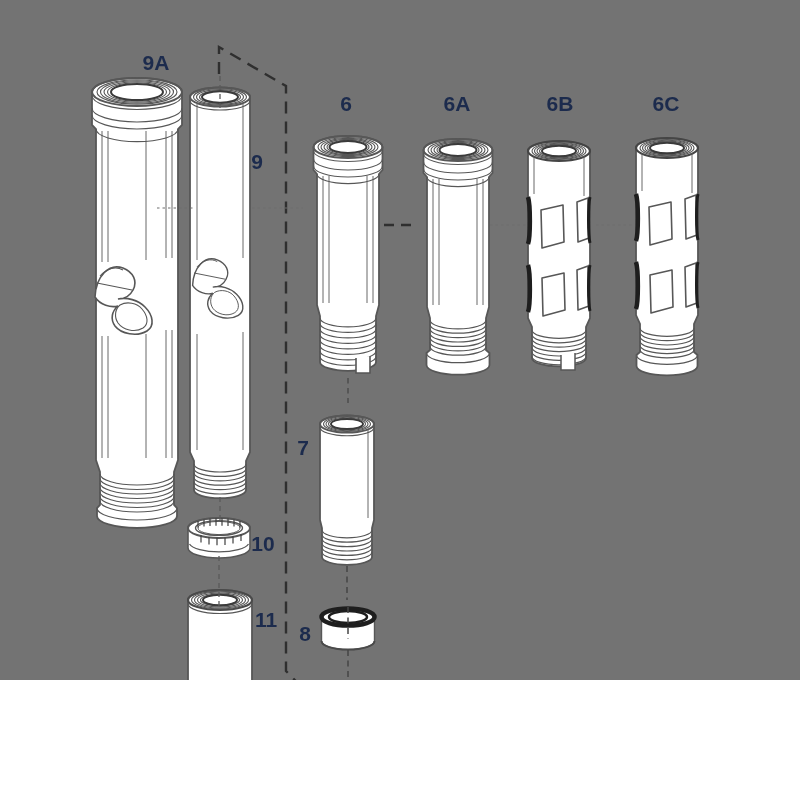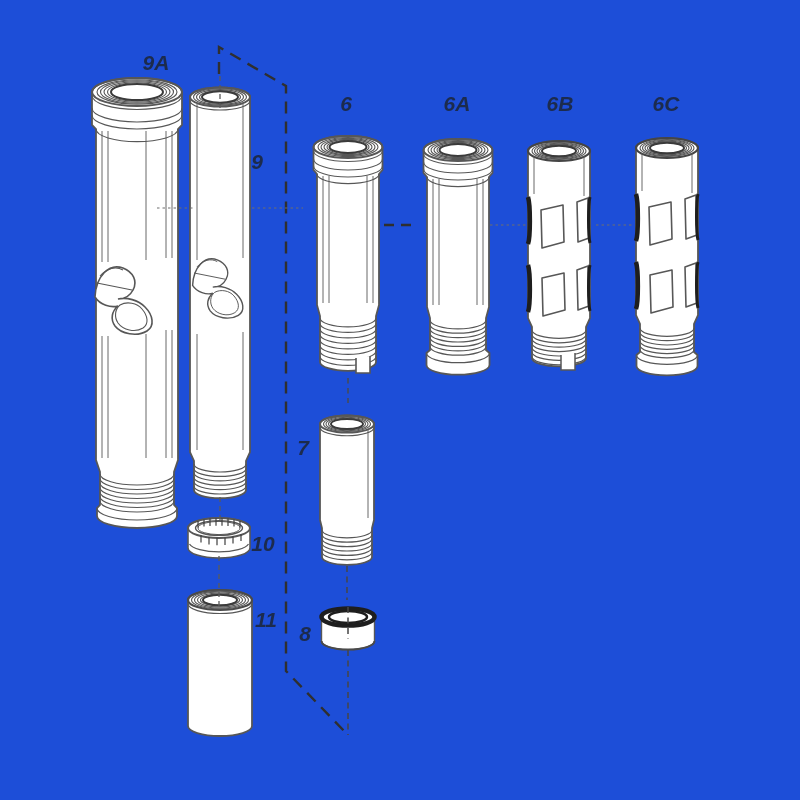--- a/index.html
+++ b/index.html
@@ -1,17 +1,17 @@
 <!DOCTYPE html>
 <html><head>
 <meta charset="utf-8">
 <style>
   html,body{margin:0;padding:0;background:#ffffff;}
-  .stage{position:relative;width:800px;height:800px;background:#1d4ed8;overflow:hidden;
-         font-family:"Liberation Sans", sans-serif;font-style:italic;}
+  .stage{position:relative;width:800px;height:680px;background:#737373;overflow:hidden;
+         font-family:"Liberation Sans", sans-serif;}
   svg{display:block;}
   text.part-label{font-family:"Liberation Sans", sans-serif;font-weight:bold;font-size:21px;}
 </style>
 </head>
 <body>
 
 <div class="stage">
 <svg width="800" height="800" viewBox="0 0 800 800">
 
   <path d="M219,74 L219,47 L286,86 L286,671 L348,735" fill="none" stroke="#2f2f2f" stroke-width="2.4" stroke-dasharray="12 8"></path>

